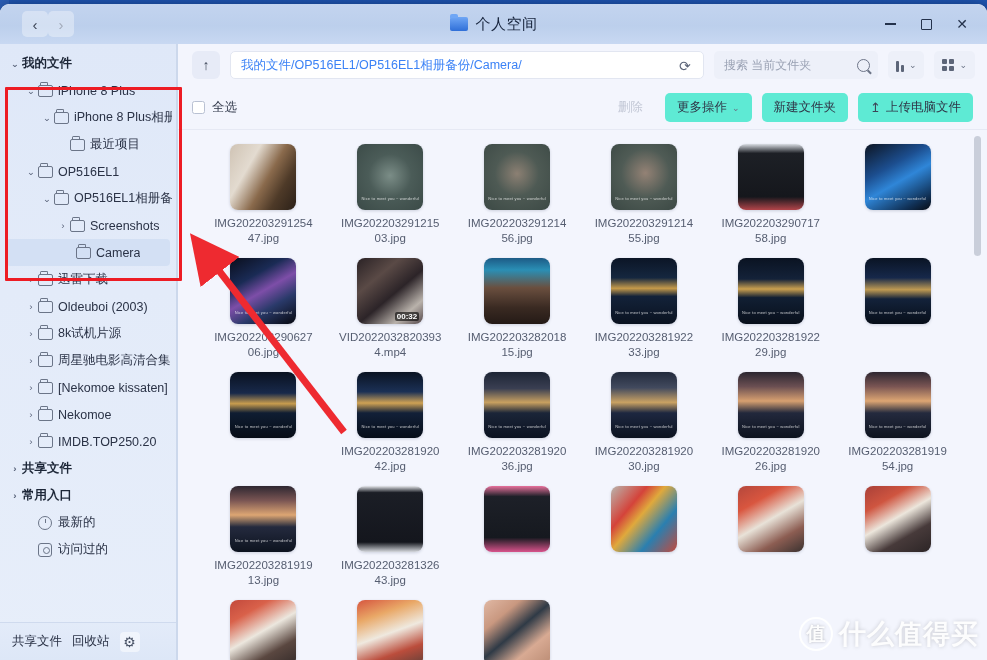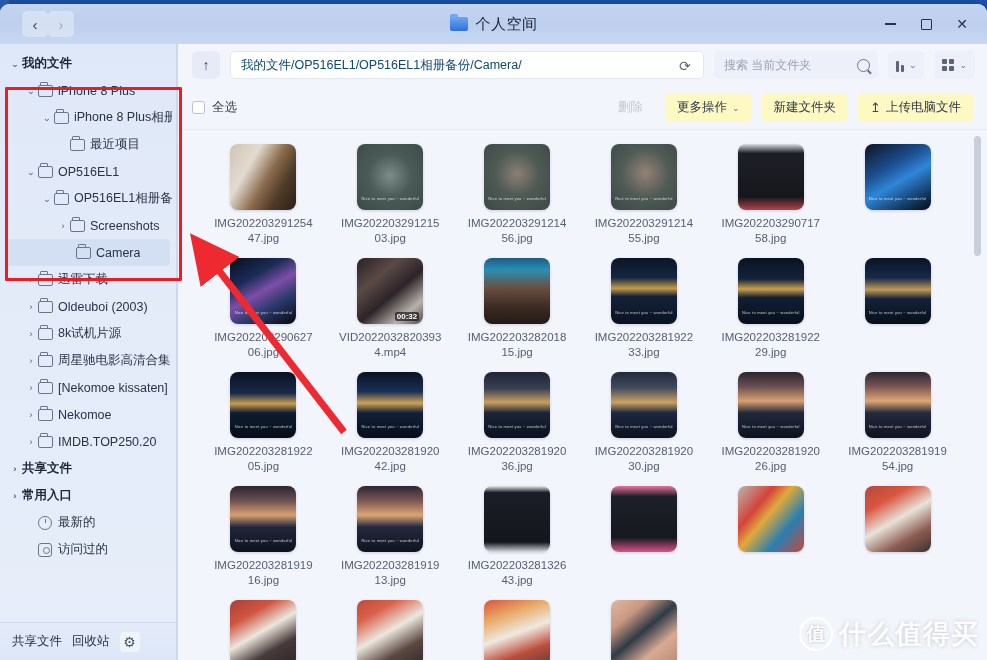--- a/index.html
+++ b/index.html
@@ -134,21 +134,21 @@
 
   #pathbar { height: 42px; display: flex; align-items: center; padding: 0 12px 0 14px; gap: 10px; }
   #up-btn {
     width: 28px; height: 28px; flex: none; border-radius: 6px; background: #e7ebf7;
     display:flex; align-items:center; justify-content:center; color:#3e4759; font-size:14px;
   }
   #path-input {
     flex: 1; height: 28px; background: #fff; border: 1px solid #e2e6f1; border-radius: 5px;
     display: flex; align-items: center; padding: 0 34px 0 10px; position: relative; min-width: 0;
   }
-  #path-text { font-size: 12.5px; color: #0c4a6e; white-space: nowrap; overflow: hidden; }
+  #path-text { font-size: 12.5px; color: #3b82f6; white-space: nowrap; overflow: hidden; }
   #refresh-btn {
     position: absolute; right: 8px; top: 4px; width: 20px; height: 20px;
     display:flex; align-items:center; justify-content:center; color:#5b6478; font-size:14px;
   }
   #search-box {
     width: 164px; flex: none; height: 28px; background: #edf0f9; border-radius: 5px;
     display: flex; align-items: center; padding: 0 8px 0 10px; gap: 17px;
   }
   #search-placeholder { flex:1; font-size: 12px; color: #9aa2b4; white-space: nowrap; }
   .sq-icon {
@@ -171,21 +171,21 @@
 
   #actionbar {
     height: 44px; display: flex; align-items: center; padding: 0 14px 0 14px; gap: 10px;
     border-bottom: 1px solid #e6e9f4;
   }
   #select-all { display: flex; align-items: center; gap: 7px; font-size: 12.5px; color: #2e3648; }
   .cbox { width: 13px; height: 13px; border: 1.4px solid #b9c1d3; border-radius: 2.5px; background:#fff; flex:none; }
   #actionbar .spacer { flex: 1; }
   .abtn {
     height: 29px; border-radius: 5px; padding: 0 12px; font-size: 12.5px;
-    display: flex; align-items: center; gap: 5px; color: #2f3748; background: #fef9c3;
+    display: flex; align-items: center; gap: 5px; color: #2f3748; background: #5eead4;
   }
   .abtn.ghost { background: transparent; color: #c3c8d6; }
   .upload-glyph { font-size: 13px; color:#3c4456; }
 
   
   #filegrid-wrap { flex: 1; position: relative; overflow: hidden; }
   #filegrid {
     padding: 14px 26px 0 22px;
     display: grid;
     grid-template-columns: repeat(6, 1fr);
@@ -520,21 +520,20 @@
             </div>
             <div class="cell">
               <div class="thumb t-night3">
                 <span class="wm">Nice to meet you ~ wonderful</span>
               </div>
             </div>
             <div class="cell">
               <div class="thumb t-night4">
                 <span class="wm">Nice to meet you ~ wonderful</span>
               </div>
-              <div class="fname">IMG20220328192205.jpg</div>
             </div>
             <div class="cell">
               <div class="thumb t-night5">
                 <span class="wm">Nice to meet you ~ wonderful</span>
               </div>
               <div class="fname">IMG20220328192042.jpg</div>
             </div>
             <div class="cell">
               <div class="thumb t-dusk1">
                 <span class="wm">Nice to meet you ~ wonderful</span>
@@ -551,26 +550,20 @@
               <div class="thumb t-dusk3">
                 <span class="wm">Nice to meet you ~ wonderful</span>
               </div>
               <div class="fname">IMG20220328192026.jpg</div>
             </div>
             <div class="cell">
               <div class="thumb t-dusk4">
                 <span class="wm">Nice to meet you ~ wonderful</span>
               </div>
               <div class="fname">IMG20220328191954.jpg</div>
-            </div>
-            <div class="cell">
-              <div class="thumb t-dusk3">
-                <span class="wm">Nice to meet you ~ wonderful</span>
-              </div>
-              <div class="fname">IMG20220328191916.jpg</div>
             </div>
             <div class="cell">
               <div class="thumb t-dusk4">
                 <span class="wm">Nice to meet you ~ wonderful</span>
               </div>
               <div class="fname">IMG20220328191913.jpg</div>
             </div>
             <div class="cell">
               <div class="thumb t-dark-ui"></div>
               <div class="fname">IMG20220328132643.jpg</div>

